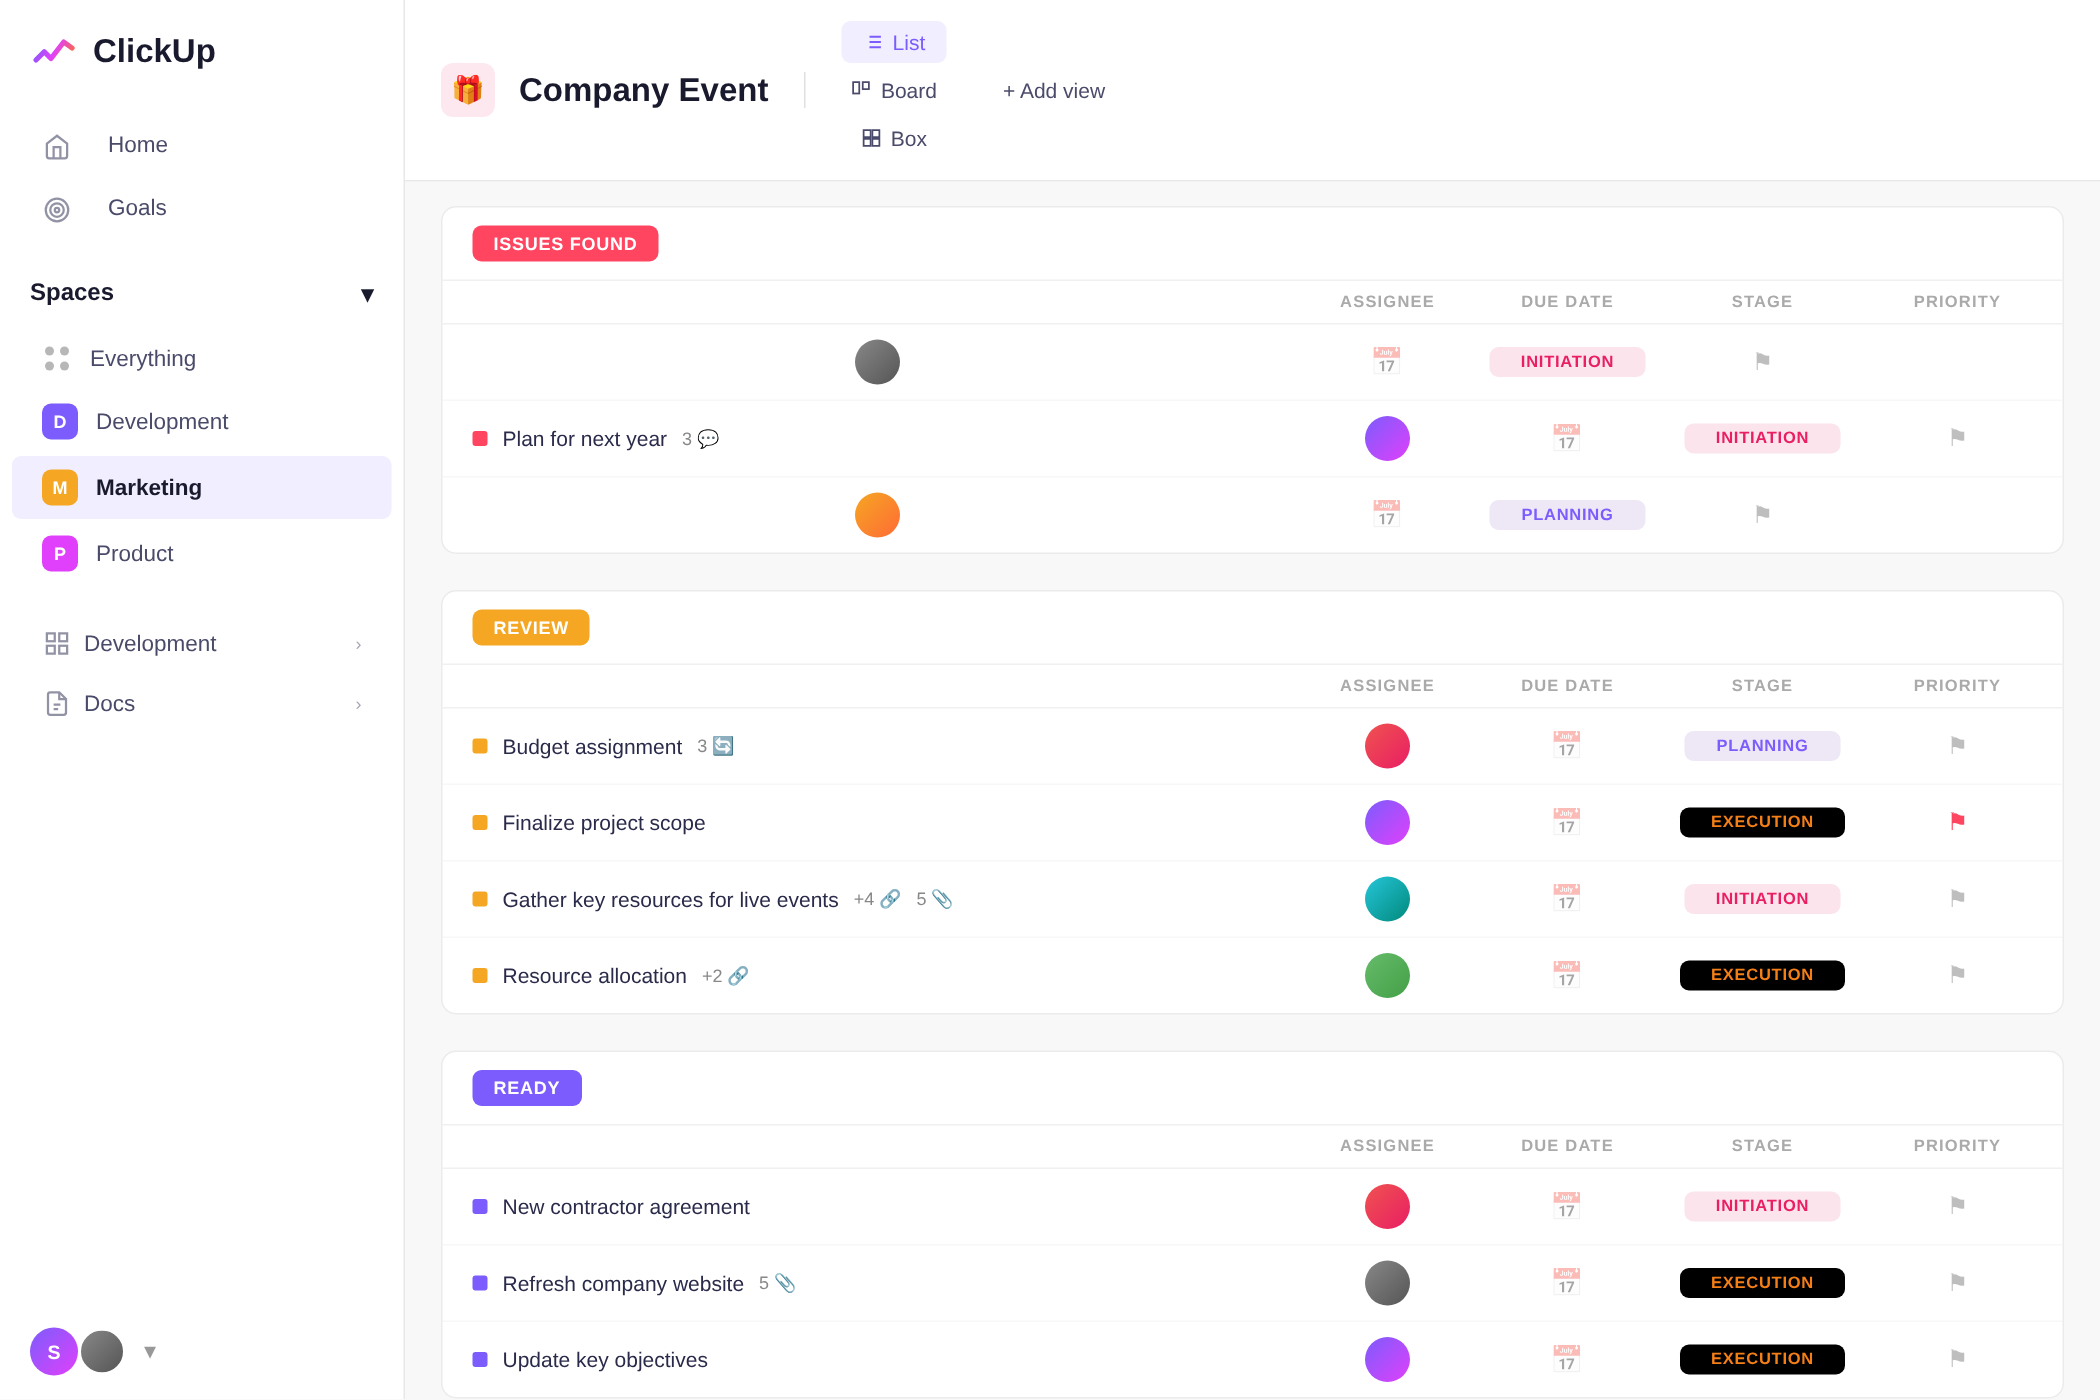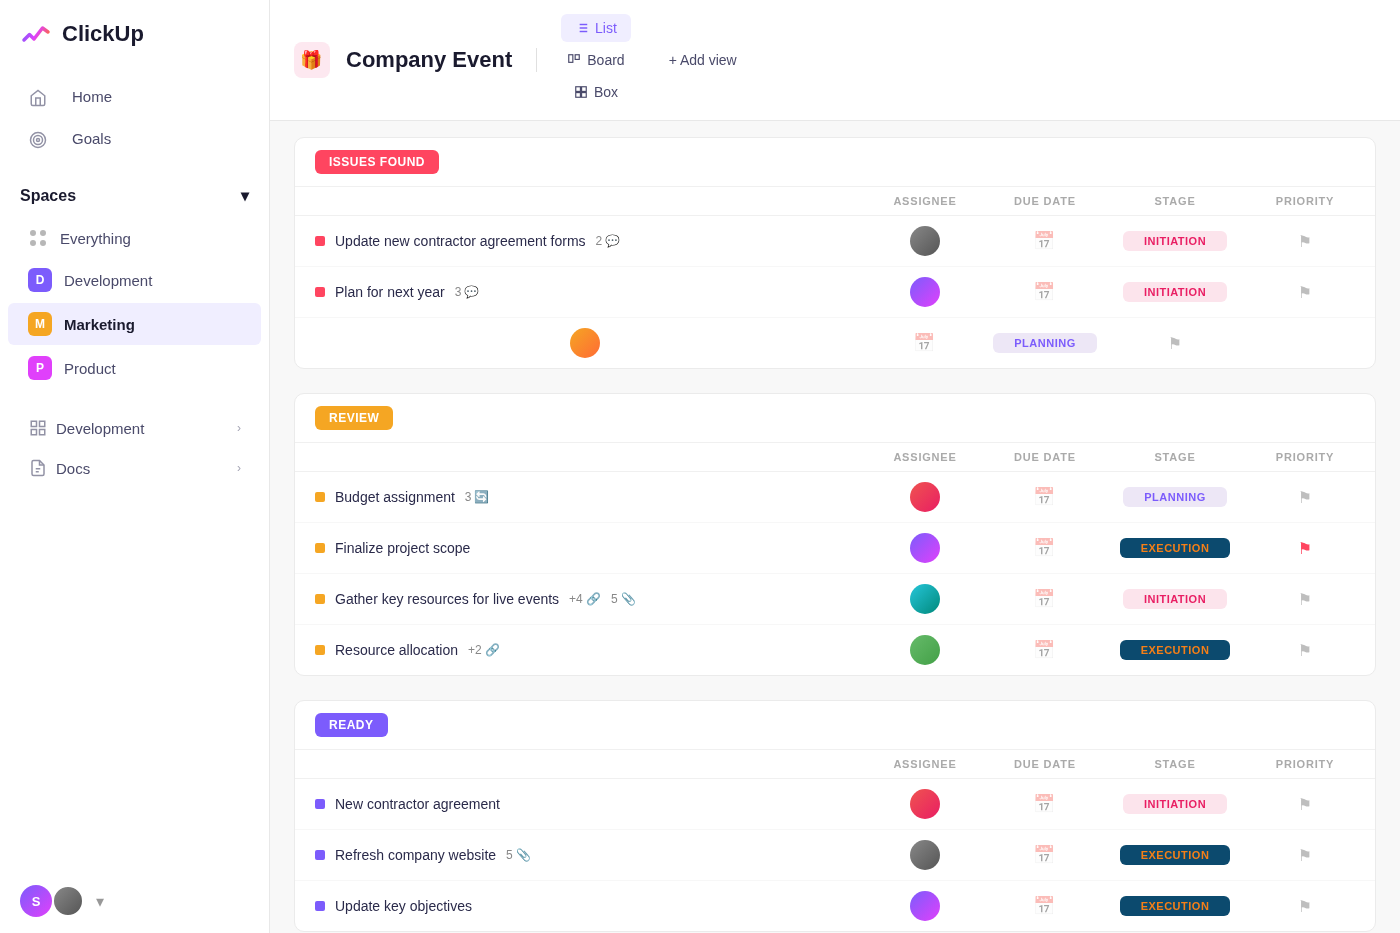--- a/index.html
+++ b/index.html
@@ -75,21 +75,21 @@
     .av5 { background: linear-gradient(135deg, #ef5350, #e91e63); }
     .av6 { background: linear-gradient(135deg, #66bb6a, #43a047); }
 
     .due-cell { display: flex; justify-content: center; }
     .cal-icon { opacity: 0.35; font-size: 18px; }
 
     .stage-cell { display: flex; justify-content: center; }
     .stage-badge { padding: 4px 21px; border-radius: 6px; font-size: 11px; font-weight: 700; letter-spacing: 0.5px; }
     .stage-initiation { background: #fce4ec; color: #e91e63; }
     .stage-planning { background: #ede7f6; color: #7c5cfc; }
-    .stage-execution { background: #0c4a6e; color: #f57f17; text-align: right; }
+    .stage-execution { background: #000000; color: #f57f17; text-align: right; }
 
     .priority-cell { display: flex; justify-content: center; }
     .flag-icon { font-size: 16px; opacity: 0.25; }
     .flag-red { color: #ff4560; opacity: 1; }
 
     
     .content::-webkit-scrollbar { width: 6px; }
     .content::-webkit-scrollbar-track { background: transparent; }
     .content::-webkit-scrollbar-thumb { background: #ddd; border-radius: 3px; }
   </style>
@@ -247,25 +247,20 @@
       </div>
       <div class="table-header">
         <div class="col-header"></div>
         <div class="col-header right">ASSIGNEE</div>
         <div class="col-header right">DUE DATE</div>
         <div class="col-header right">STAGE</div>
         <div class="col-header right">PRIORITY</div>
       </div>
 
       <div class="task-row">
-        <div class="task-left">
-          <div class="task-dot dot-red"></div>
-          <span class="task-name">Update new contractor agreement forms</span>
-          <span class="meta-tag">2 💬</span>
-        </div>
         <div class="assignee-cell">
           <div class="assignee-avatar av1"></div>
         </div>
         <div class="due-cell">
           <span class="cal-icon">📅</span>
         </div>
         <div class="stage-cell">
           <span class="stage-badge stage-initiation">INITIATION</span>
         </div>
         <div class="priority-cell">

